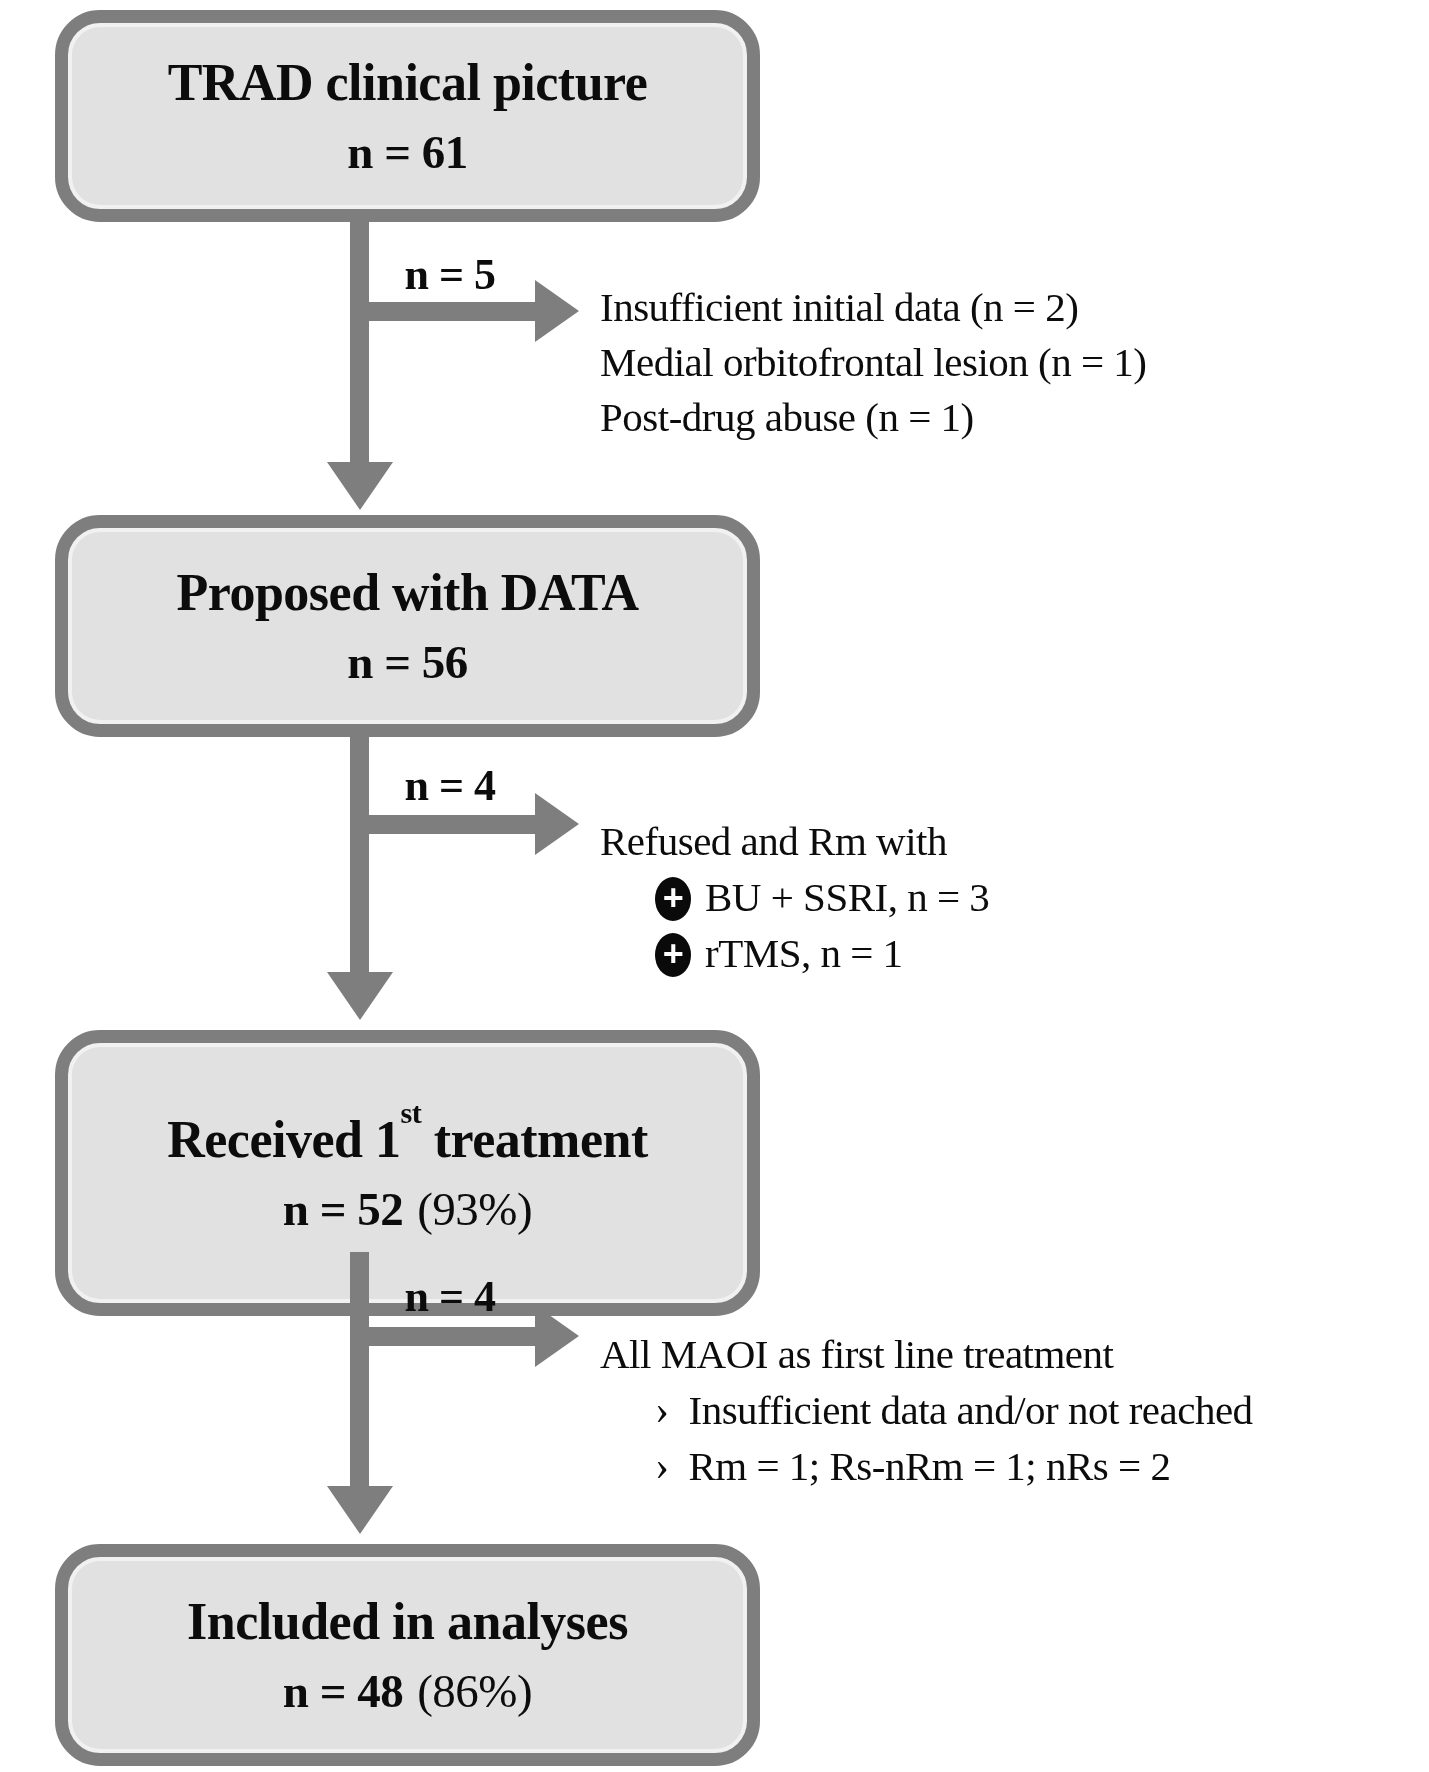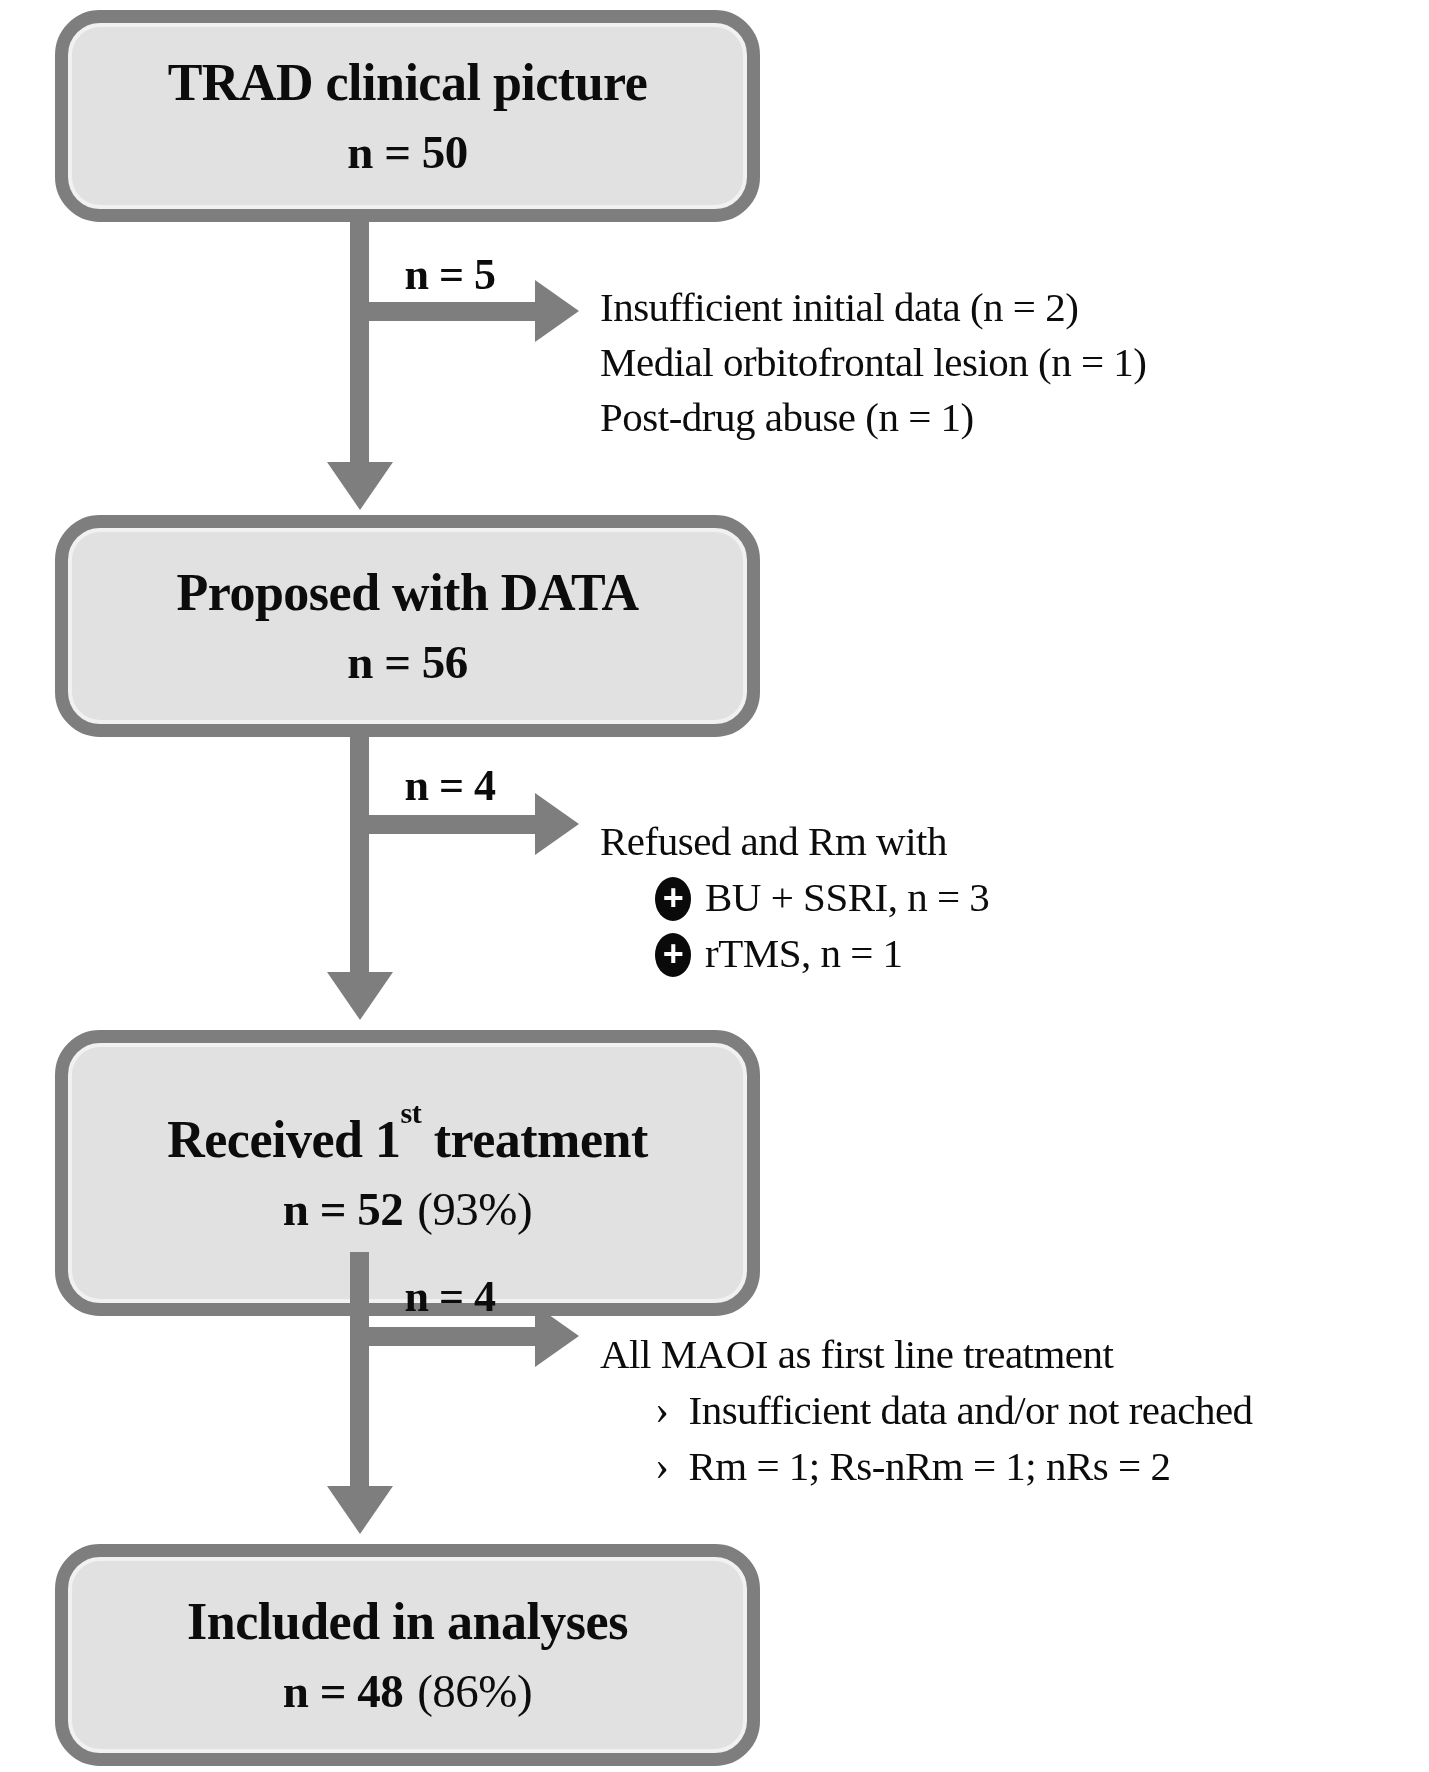--- a/index.html
+++ b/index.html
@@ -47,21 +47,21 @@
   }
   .chevron { font-size:42px; margin-right:20px; flex:0 0 auto; }
 </style>
 </head>
 <body>
 
 <div class="canvas">
 
   <div class="flowbox" style="top:10px;height:212px;">
     <div class="box-title"><span>TRAD clinical picture</span><span></span></div>
-    <div class="box-n"><span>n = 50</span></div>
+    <div class="box-n"><span>n = 61</span></div>
   </div>
 
   <div class="vline" style="top:222px;height:240px;"></div>
   <div class="vhead" style="top:462px;"></div>
 
   <div class="branch-label" style="top:247px;">n = 5</div>
   <div class="hshaft" style="top:302px;"></div>
   <div class="hhead" style="top:280px;"></div>
   <div class="side-block" style="top:266px;">
     <div class="side-line">Insufficient initial data (n = 2)</div>

